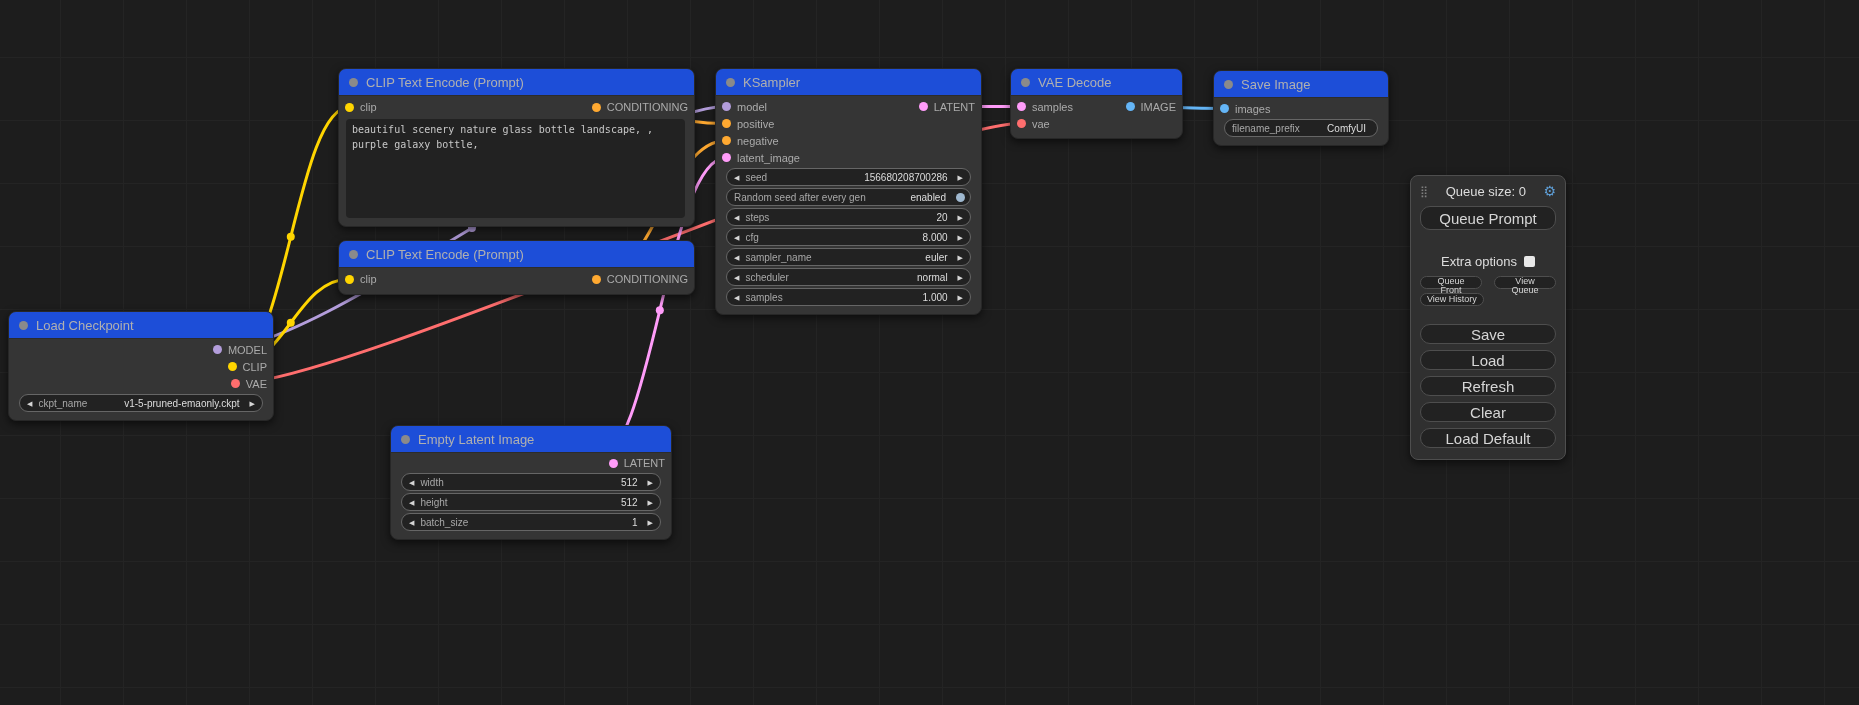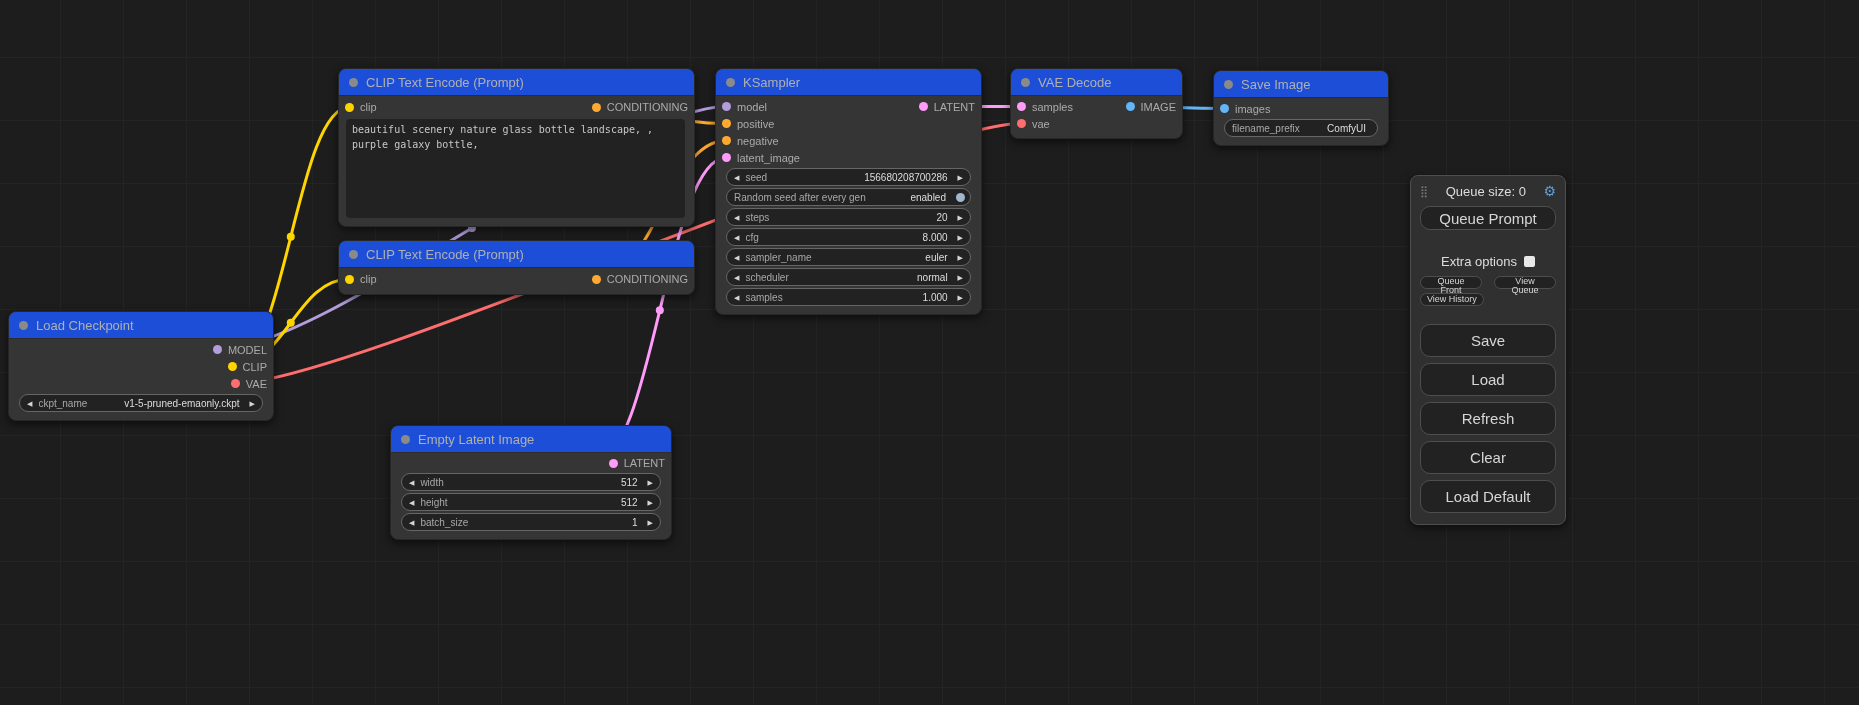--- a/index.html
+++ b/index.html
@@ -98,21 +98,21 @@
     border: 1px solid #4e4e4e;
     cursor: pointer;
   }
   .btn-primary { width: 100%; height: 24px; font-size: 15px; border-radius: 10px; margin-bottom: 24px; }
   .extra-row { display: flex; align-items: center; justify-content: center; gap: 7px; color: #dddddd; font-size: 13px; margin-bottom: 7px; }
   .checkbox { width: 11px; height: 11px; background: #e8e8e8; border-radius: 2px; display: inline-block; cursor: pointer; }
   .small-row { display: flex; gap: 12px; margin-bottom: 4px; }
   .small-row.center { }
   .btn-small { flex: 1; height: 13px; font-size: 9px; border-radius: 8px; padding: 0 6px; line-height: 1; }
   .small-row.center .btn-small { flex: 0 0 auto; }
-  .btn-big { width: 100%; height: 33px; font-size: 15px; border-radius: 10px; margin-top: 6px; }
+  .btn-big { width: 100%; height: 20px; font-size: 15px; border-radius: 10px; margin-top: 6px; }
   .btn-big.first { margin-top: 14px; }
 </style>
 </head>
 <body>
 
 <div id="canvas">
   <svg id="wires" width="1859" height="705">
       <path d="M 217.375 349.5 C 327.375 349.5, 616.5 106.5, 726.5 106.5" stroke="#B39DDB" stroke-width="3" fill="none" stroke-linecap="round"></path>
       <circle cx="471.9375" cy="228" r="4" fill="#B39DDB"></circle>
       <path d="M 232.03125 366.5 C 284.8921875 366.5, 296.6390625 107, 349.5 107" stroke="#FFD500" stroke-width="3" fill="none" stroke-linecap="round"></path>

